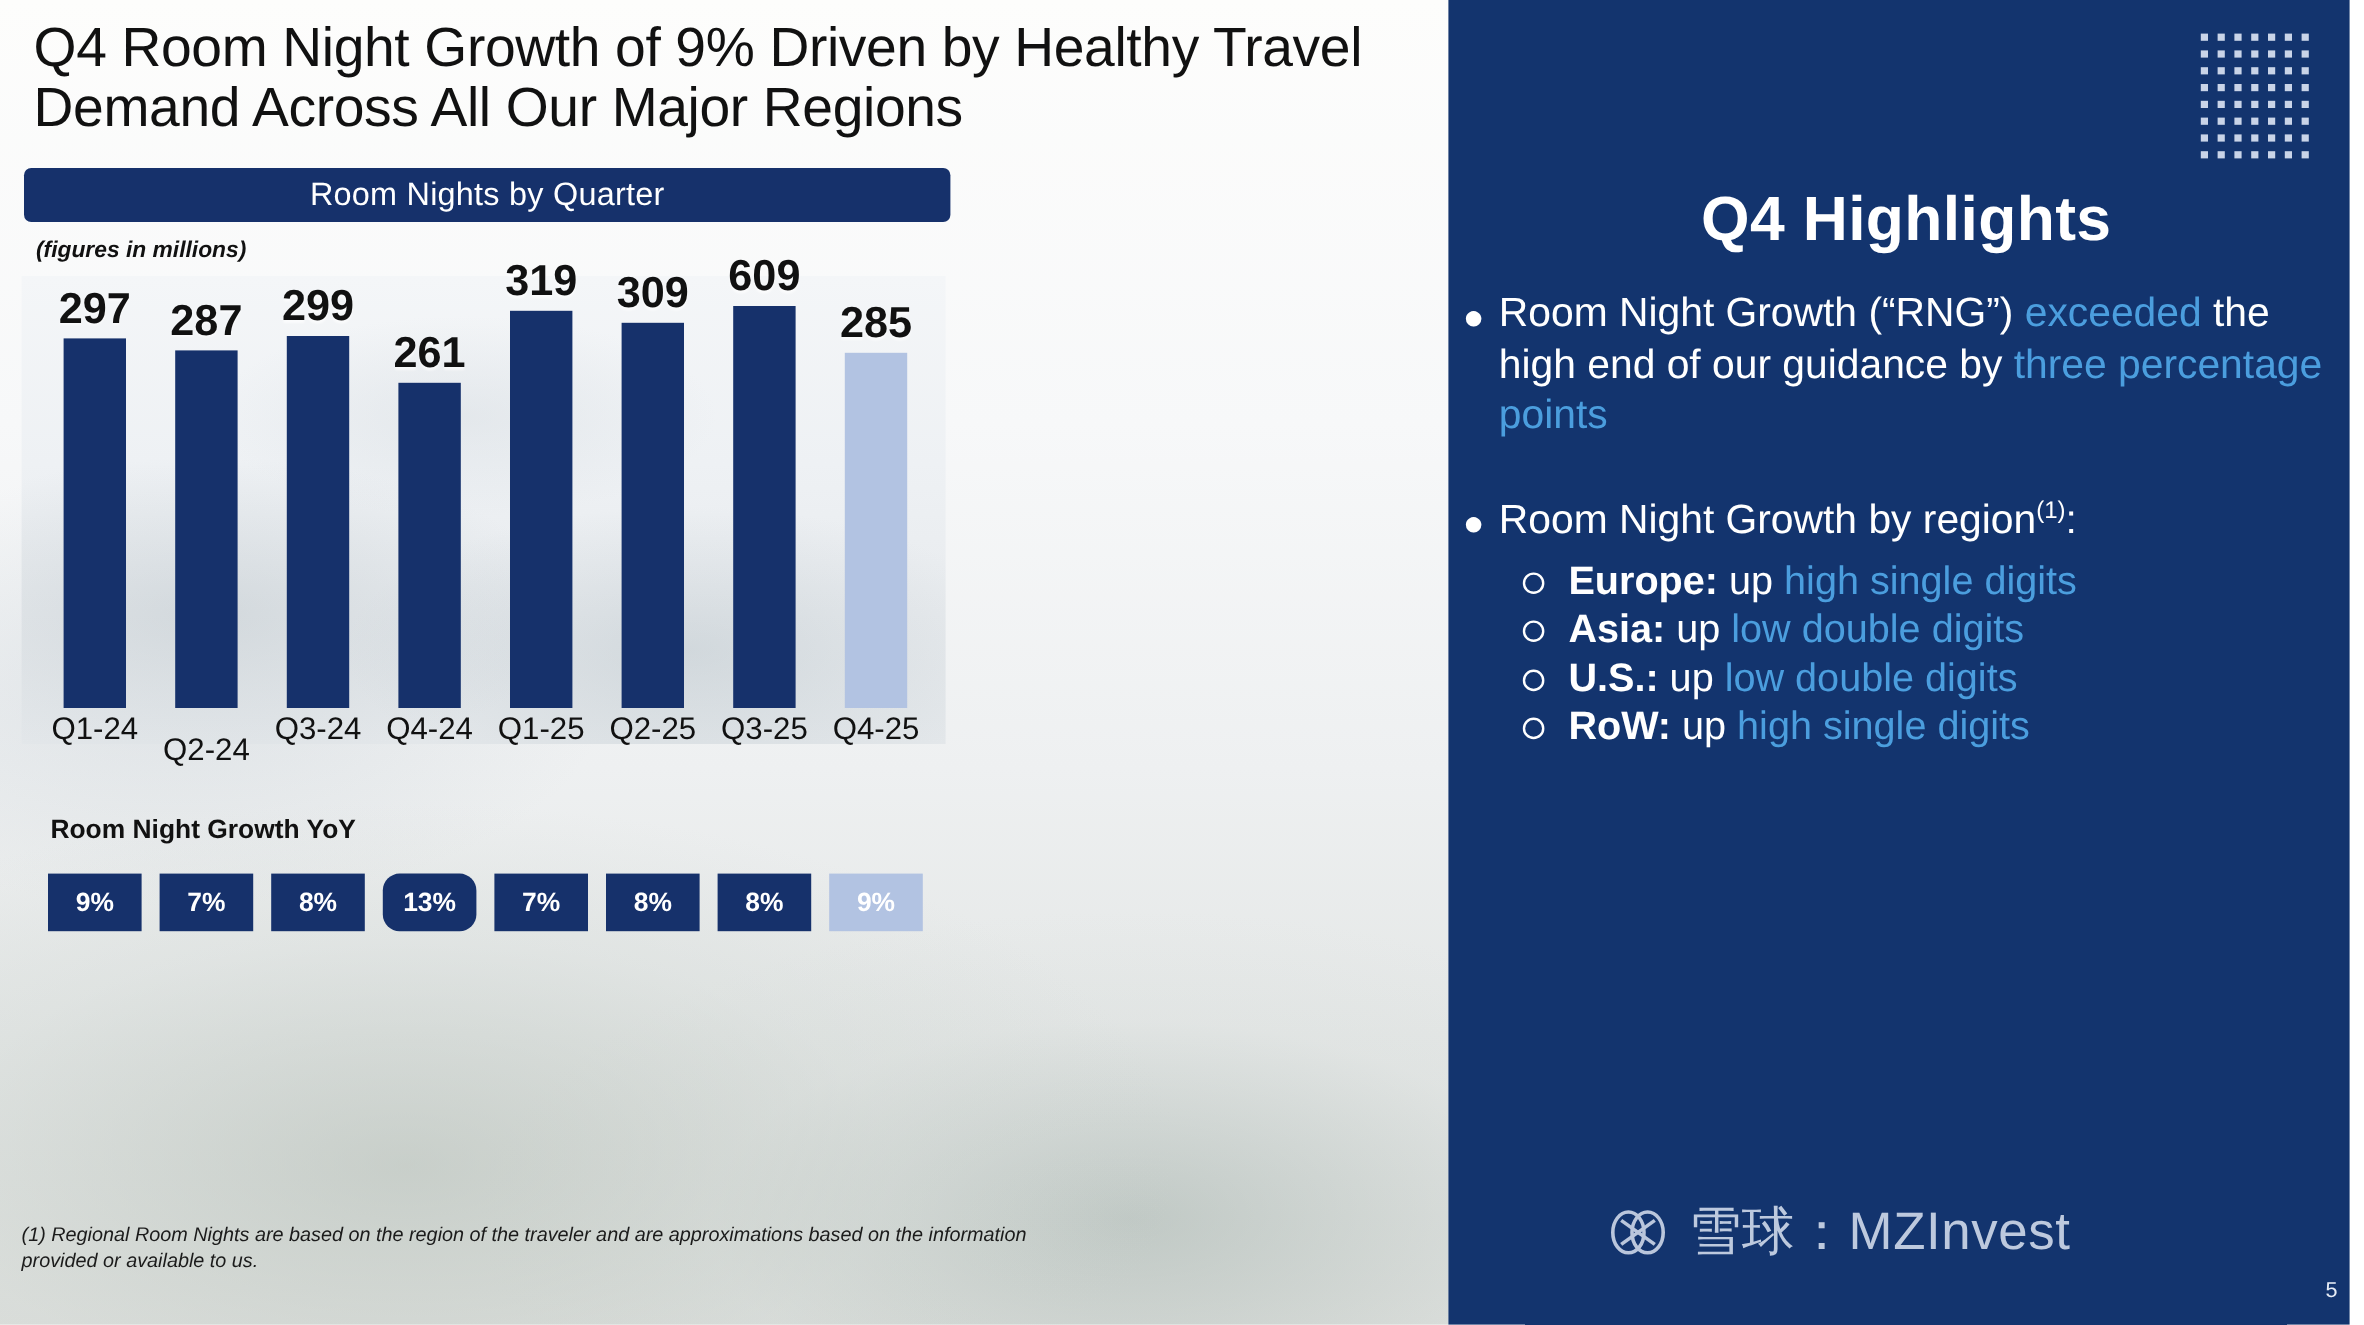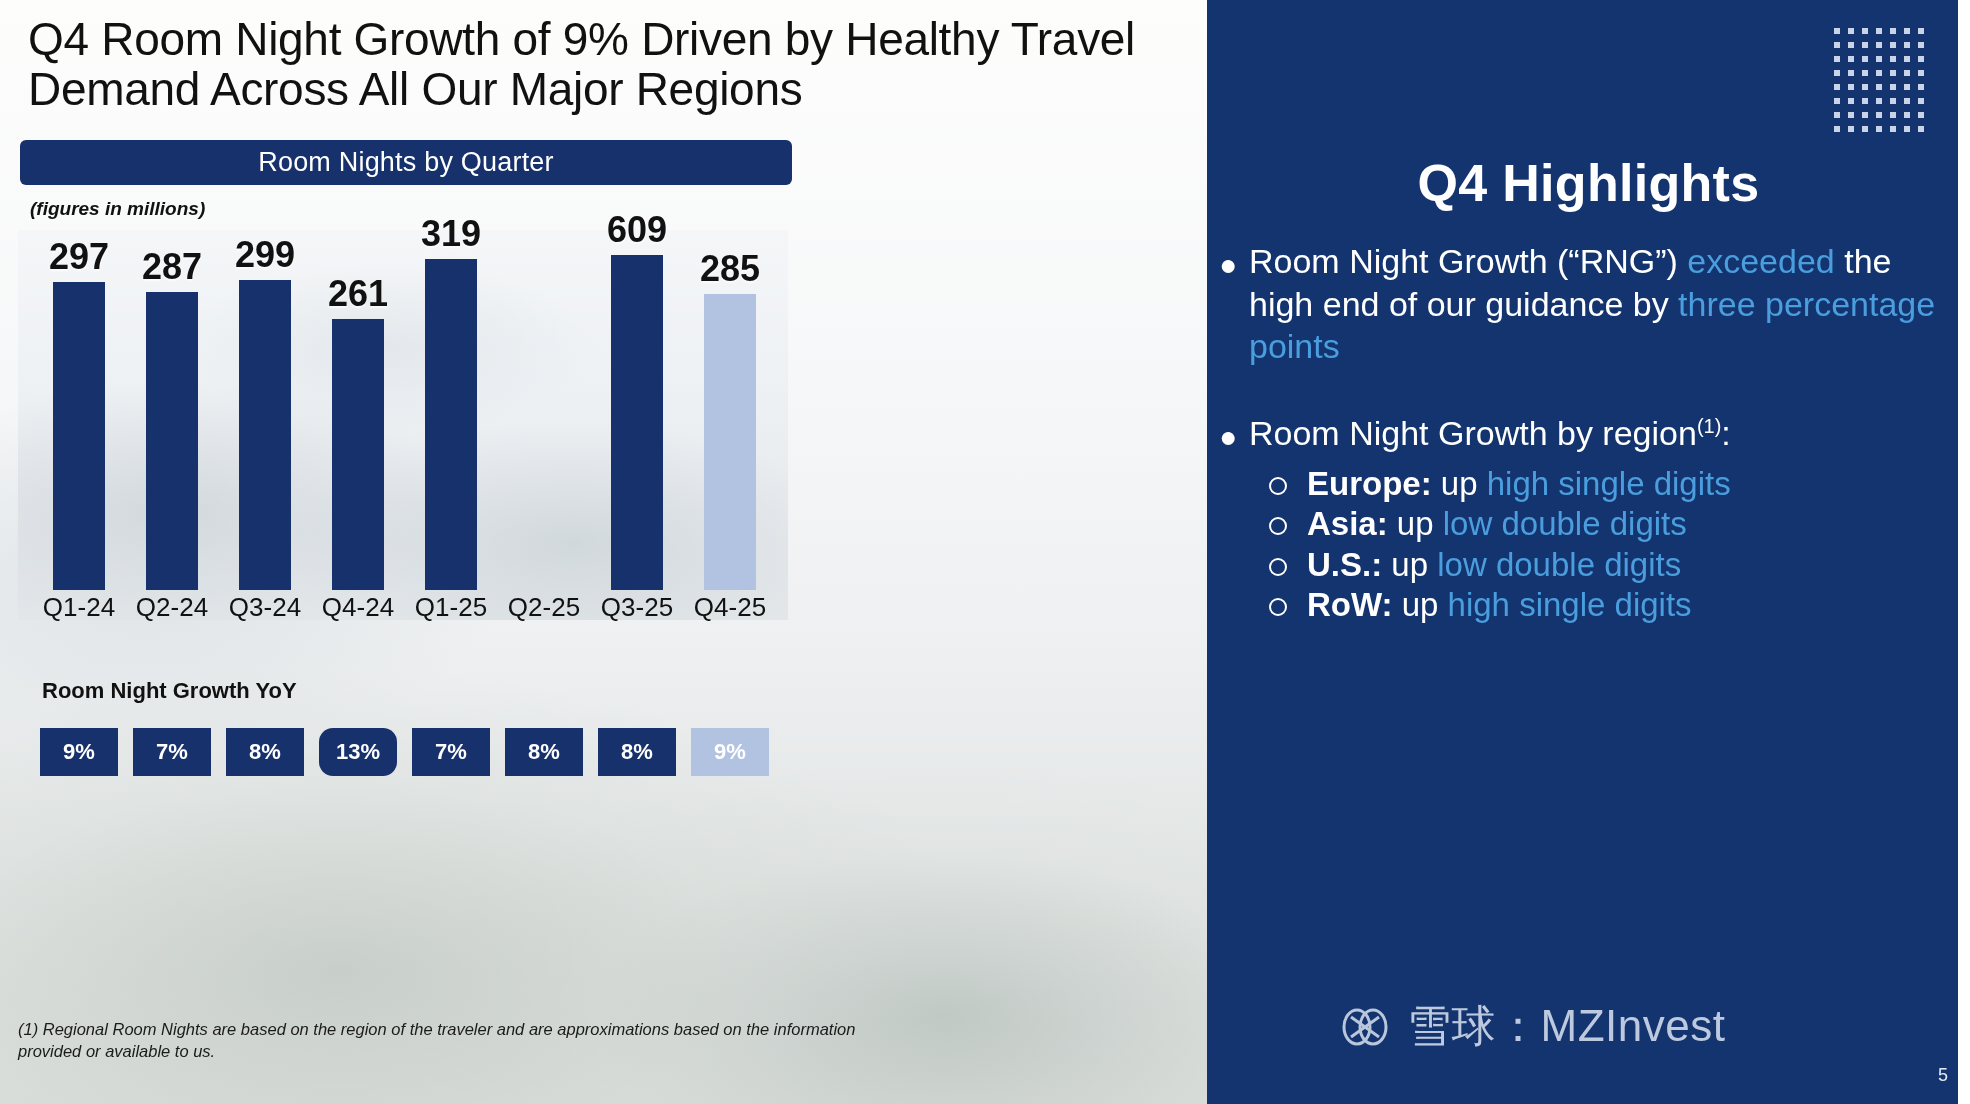--- a/index.html
+++ b/index.html
@@ -169,32 +169,36 @@
           <div class="bar" style="background: rgb(22, 49, 107); height: 310px;"></div>
         </div>
         <div class="barcol" style="left: 305px;">
           <div class="barval">261</div>
           <div class="bar" style="background: rgb(22, 49, 107); height: 271px;"></div>
         </div>
         <div class="barcol" style="left: 398px;">
           <div class="barval">319</div>
           <div class="bar" style="background: rgb(22, 49, 107); height: 331px;"></div>
         </div>
+        <div class="barcol" style="left: 491px;">
+          <div class="barval">309</div>
+          <div class="bar" style="background: rgb(22, 49, 107); height: 321px;"></div>
+        </div>
         <div class="barcol" style="left: 584px;">
           <div class="barval">609</div>
           <div class="bar" style="background: rgb(22, 49, 107); height: 335px;"></div>
         </div>
         <div class="barcol" style="left: 677px;">
           <div class="barval">285</div>
           <div class="bar light" style="background: rgb(178, 195, 226); height: 296px;"></div>
         </div>
       </div>
     <div class="xlabels" id="xlabels">
         <div class="xlab" style="left: 13px;">Q1-24</div>
-        <div class="xlab" style="left: 106px;">Q2-24</div>
+        <div class="xlab" style="left: 106px; margin-top: 17px;">Q2-24</div>
         <div class="xlab" style="left: 199px;">Q3-24</div>
         <div class="xlab" style="left: 292px;">Q4-24</div>
         <div class="xlab" style="left: 385px;">Q1-25</div>
         <div class="xlab" style="left: 478px;">Q2-25</div>
         <div class="xlab" style="left: 571px;">Q3-25</div>
         <div class="xlab" style="left: 664px;">Q4-25</div>
       </div>
 
     <div class="growthlabel">Room Night Growth YoY</div>
     <div class="pctrow" id="pctrow">

